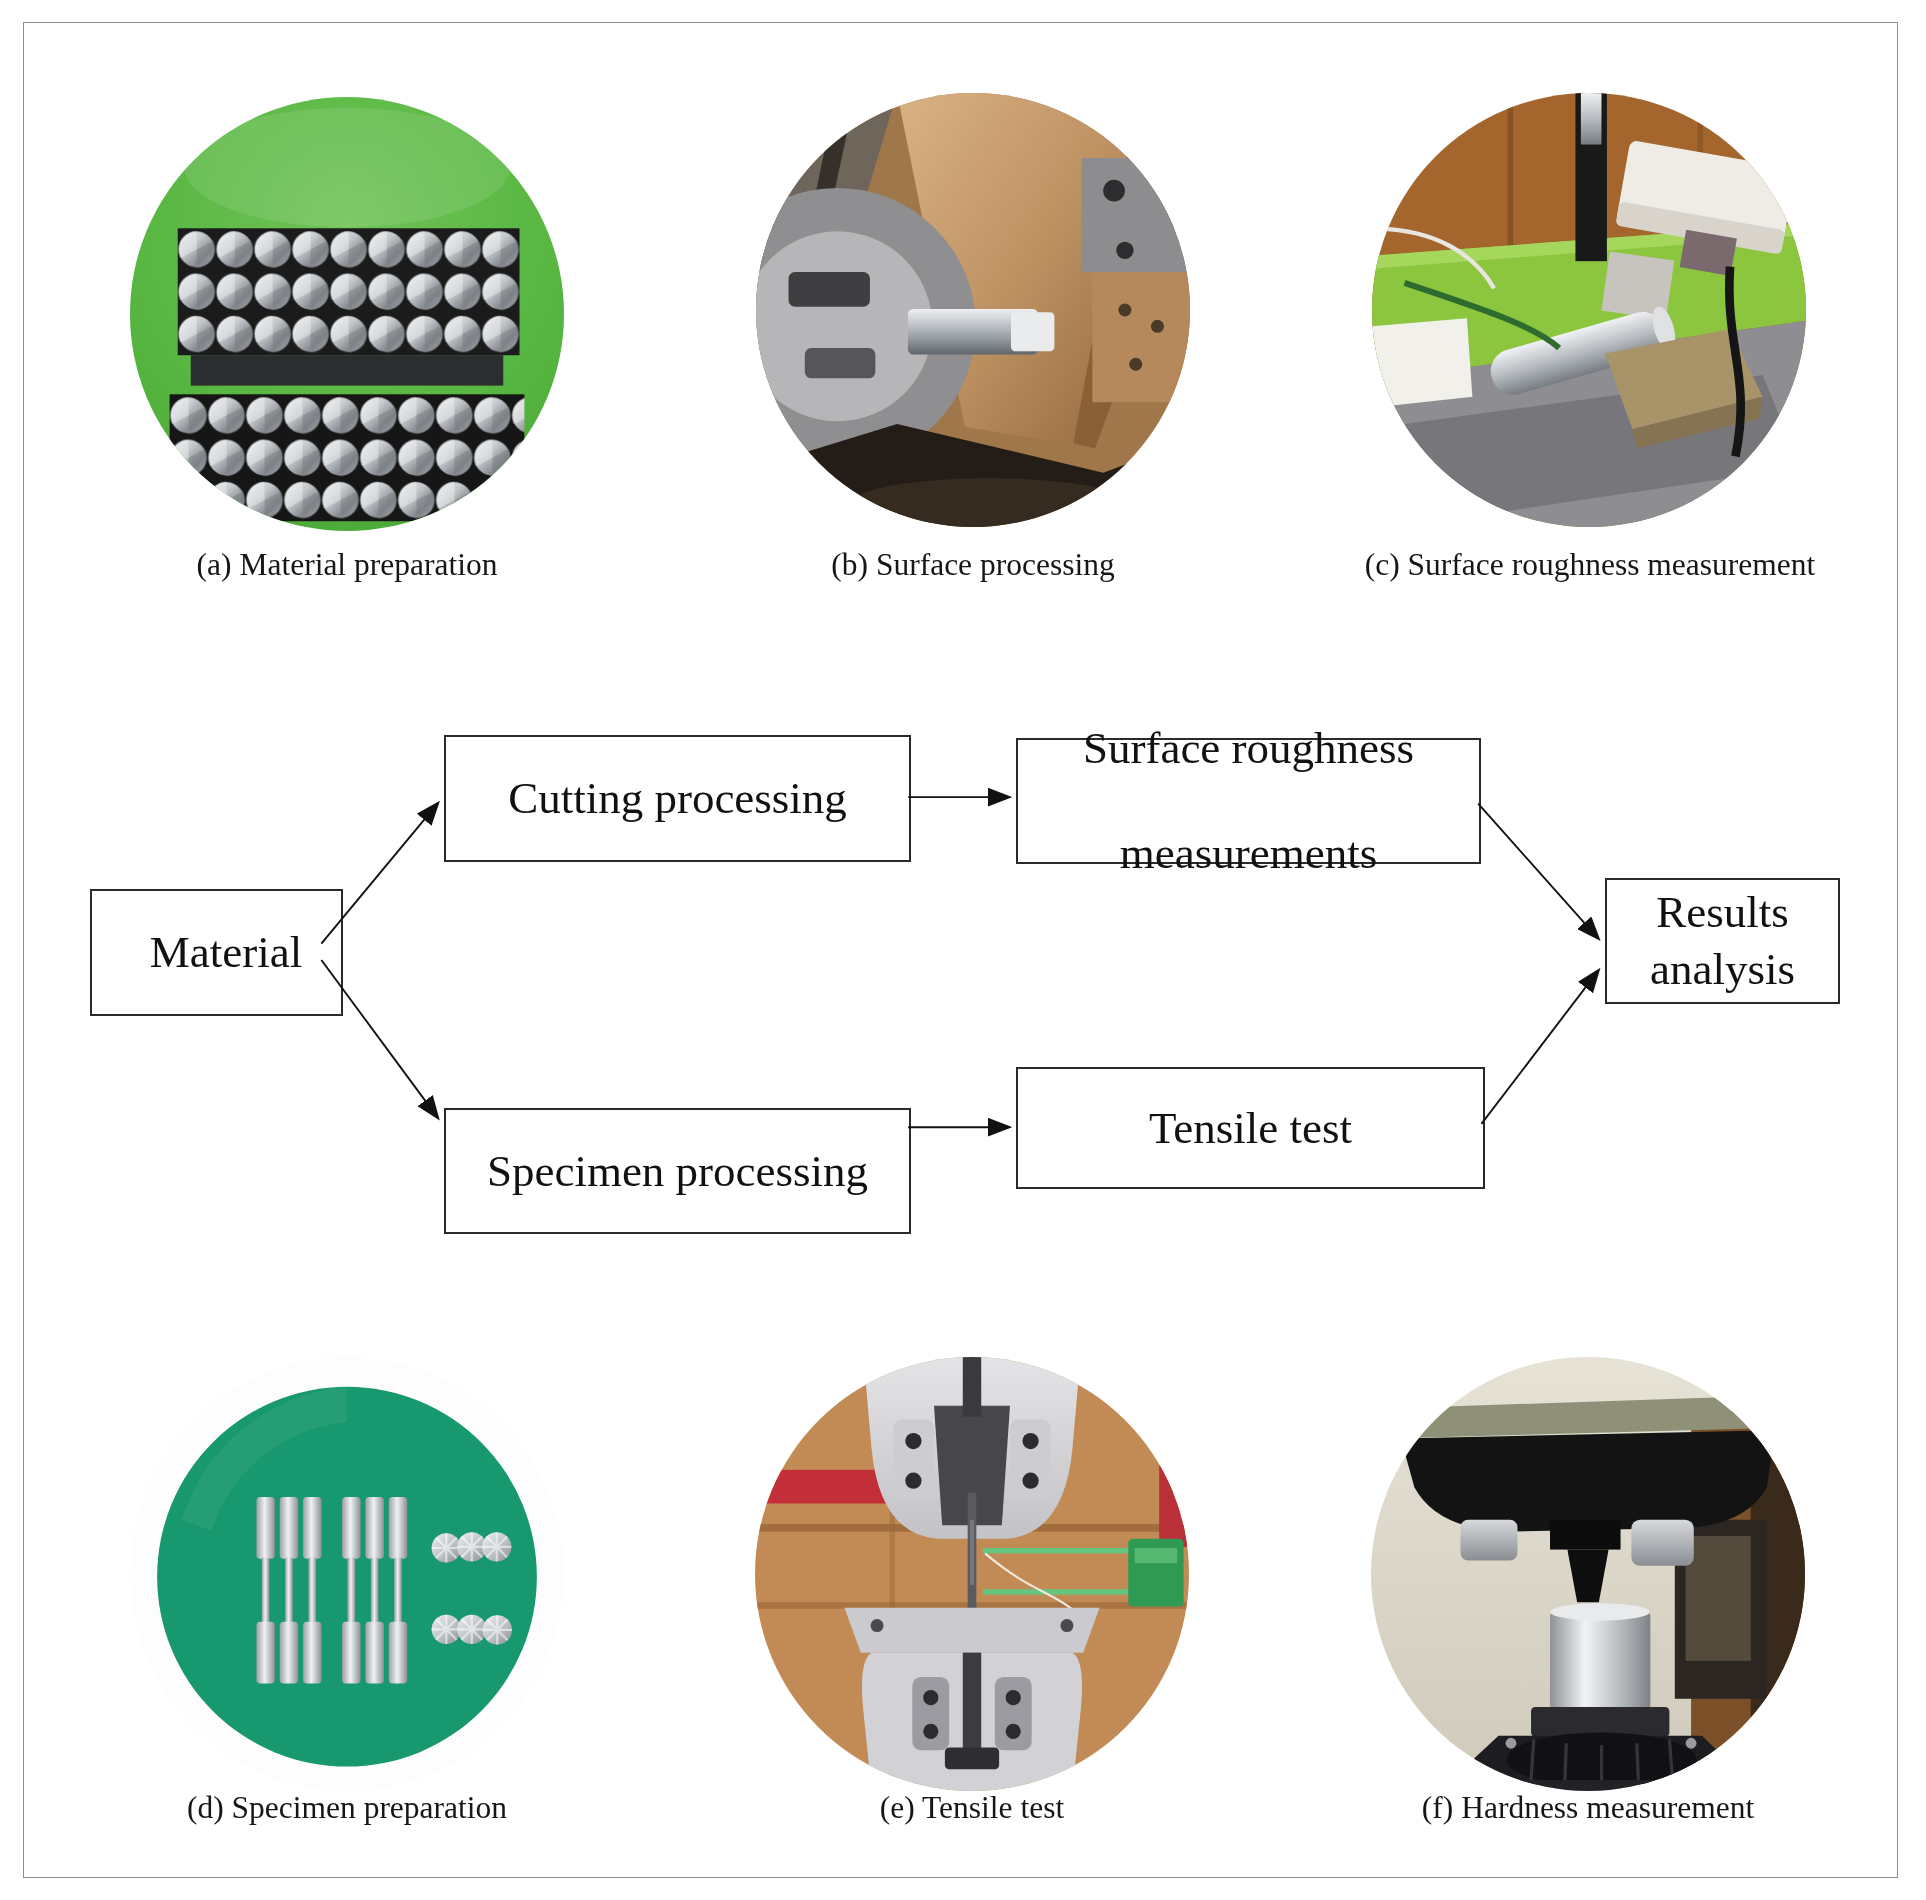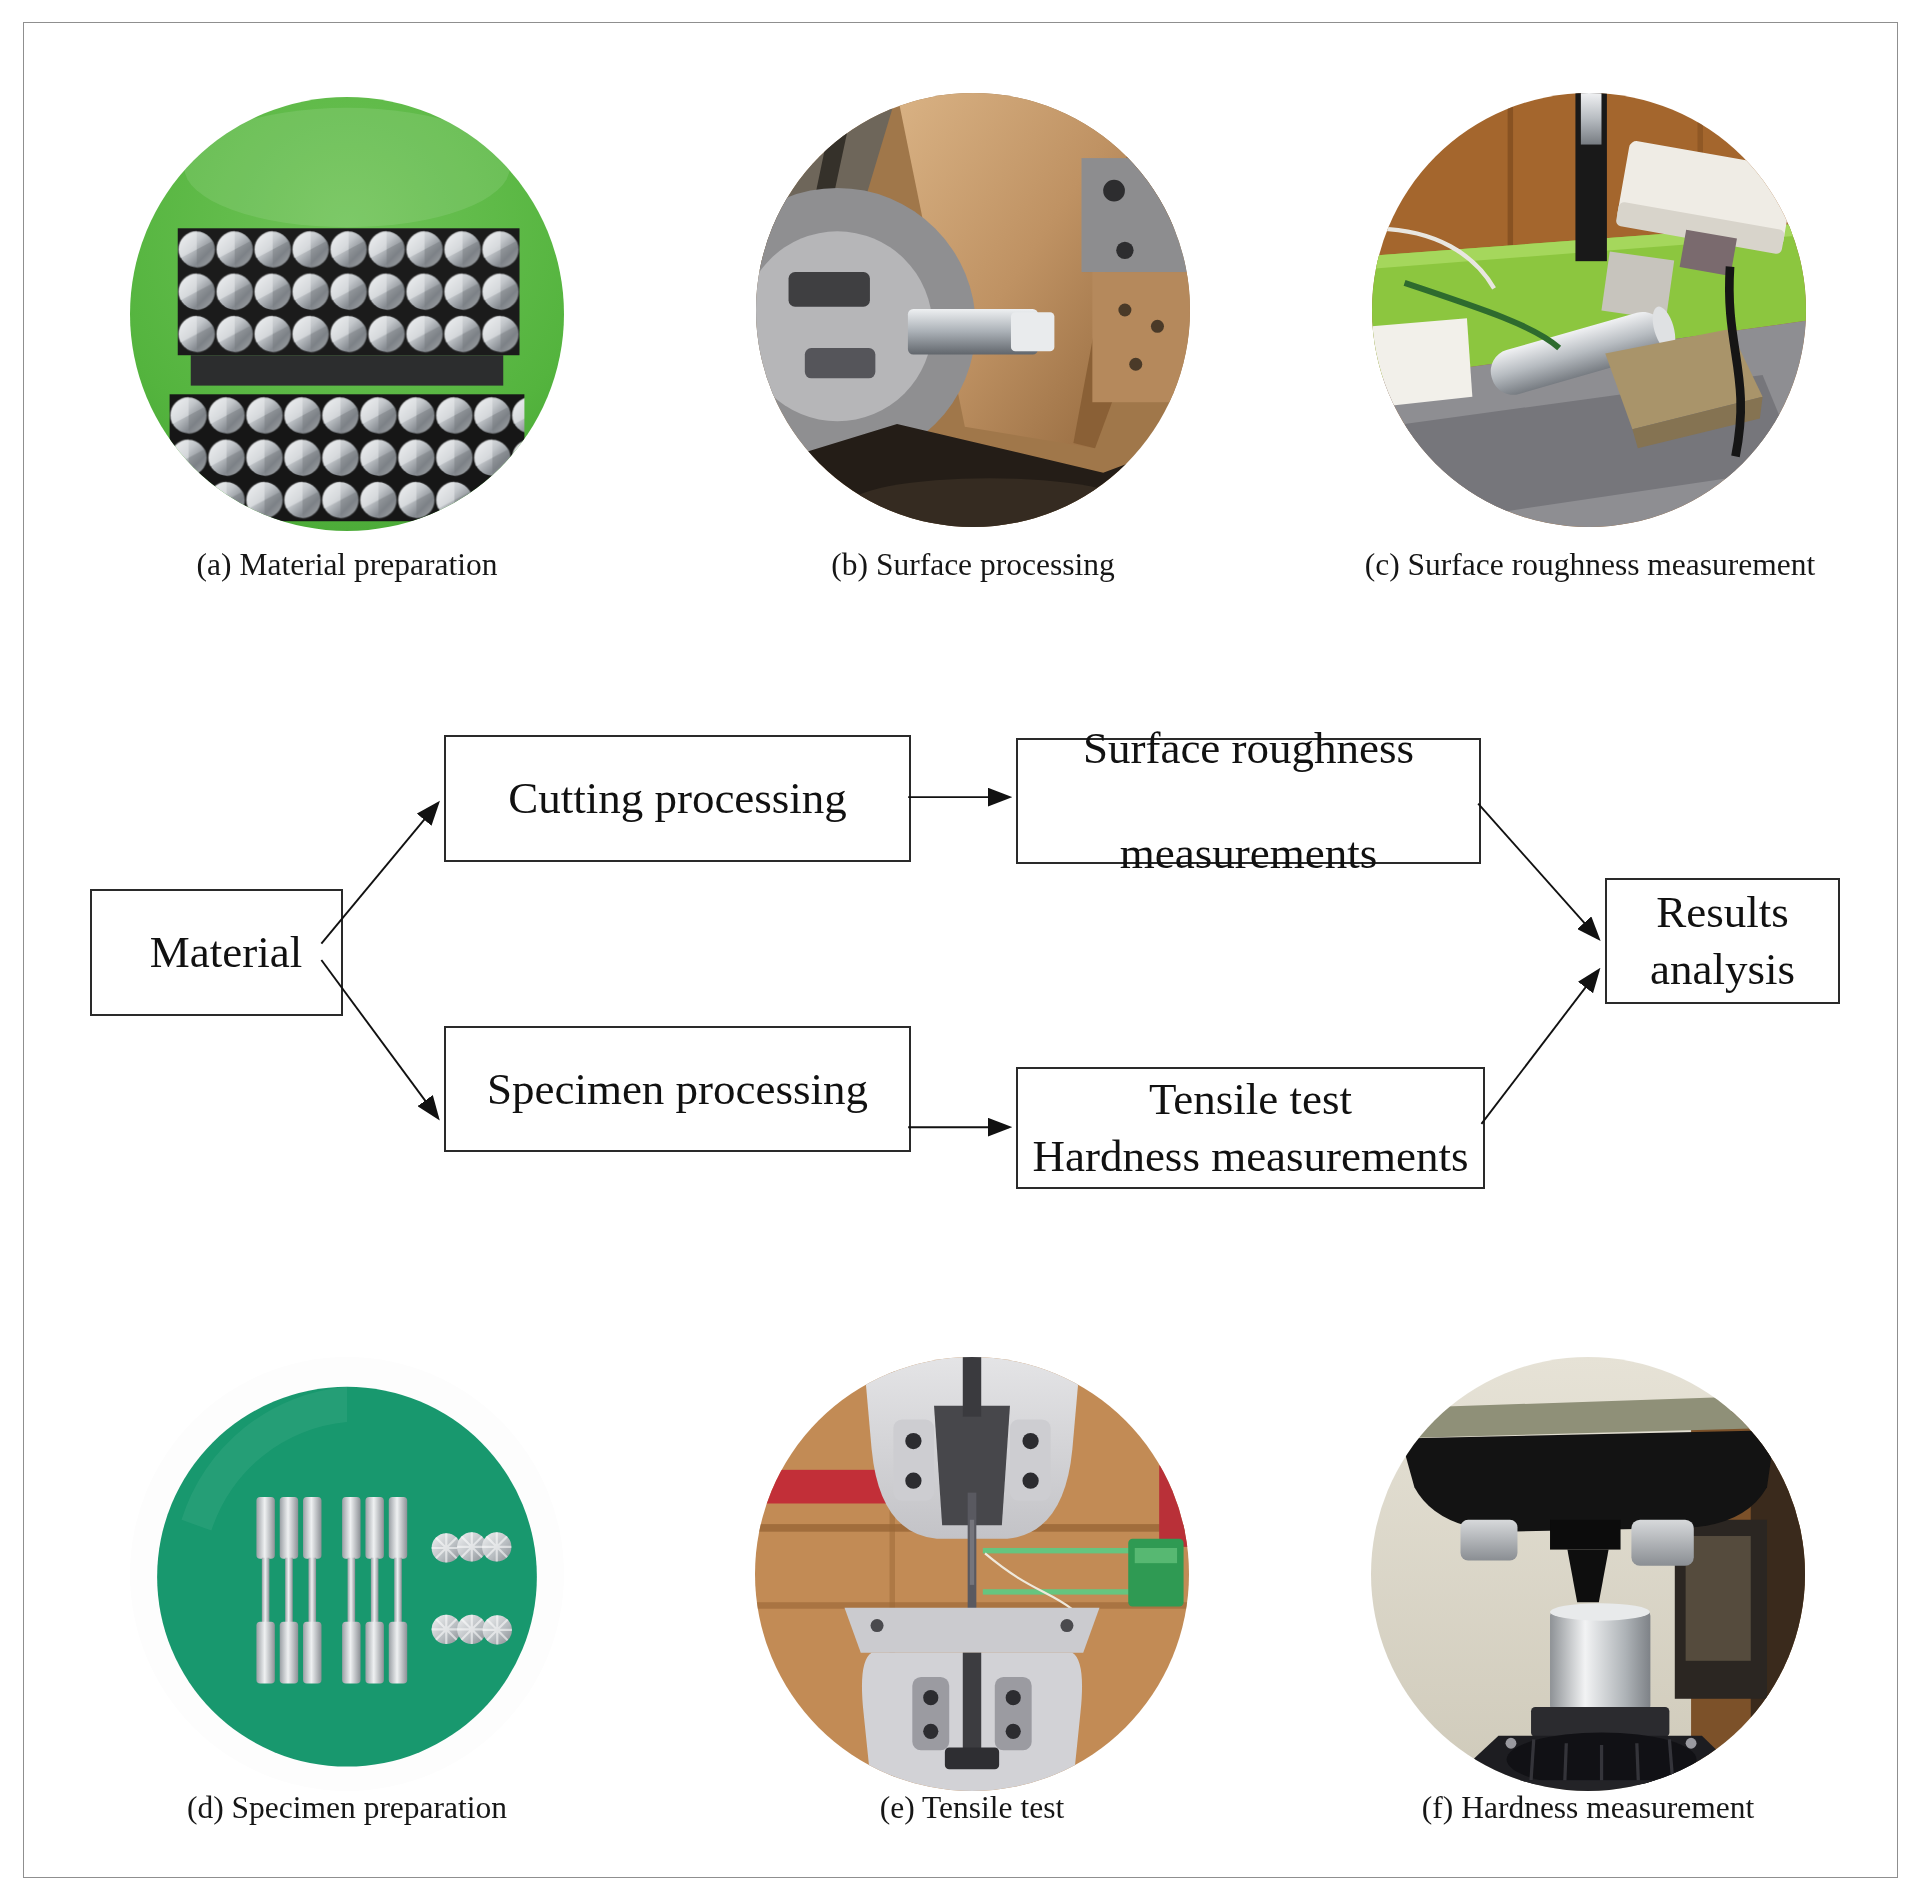--- a/index.html
+++ b/index.html
@@ -147,27 +147,26 @@
 
 <div class="fbox" style="left:444px;top:735px;width:463px;height:123px;font-family:Liberation Serif, serif;">
   <span>Cutting processing</span>
 </div>
 
 <div class="fbox" style="left:1016px;top:738px;width:461px;height:122px;gap:48px;">
   <span>Surface roughness</span>
   <span>measurements</span>
 </div>
 
-<div class="fbox" style="left:444px;top:1026px;width:463px;height:122px;">
+<div class="fbox" style="left:444px;top:1108px;width:463px;height:122px;">
   <span>Specimen processing</span>
 </div>
 
 <div class="fbox" style="left:1016px;top:1067px;width:465px;height:118px;">
   <span>Tensile test</span>
-  <span>Hardness measurements</span>
 </div>
 
 <div class="fbox" style="left:1605px;top:878px;width:231px;height:122px;">
   <span>Results</span>
   <span>analysis</span>
 </div>
 
 <svg class="arrows" viewBox="0 0 3548 3501">
   <defs>
     <marker id="ah" markerWidth="13" markerHeight="10" refX="11" refY="5" orient="auto">

